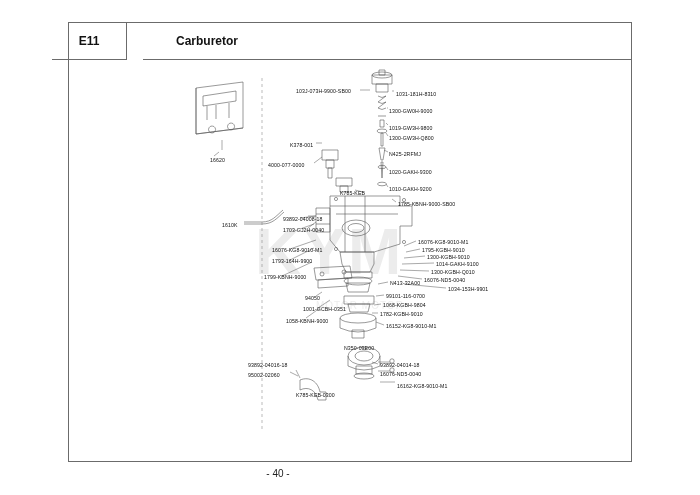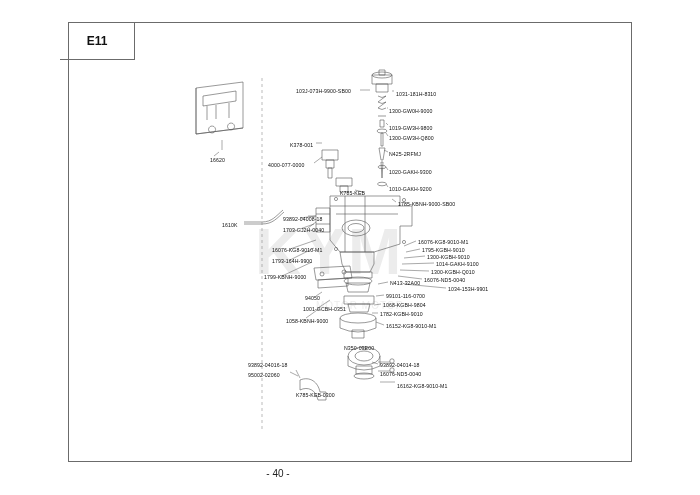--- a/index.html
+++ b/index.html
@@ -1,33 +1,34 @@
 <!DOCTYPE html>
 <html><head>
 <meta charset="utf-8">
 <style>
   html,body{margin:0;padding:0;background:#ffffff;}
   body{width:700px;height:495px;font-family:"Liberation Sans",sans-serif;color:#111;overflow:hidden;}
   #page{position:relative;width:700px;height:495px;}
   .frame{position:absolute;left:68px;top:22px;width:564px;height:440px;border:1px solid #6b6b6b;box-sizing:border-box;}
-  .hdr-cell{position:absolute;left:60px;top:22px;width:75px;height:38px;border-right:1px solid #6b6b6b;border-bottom:1px solid #6b6b6b;box-sizing:border-box;display:flex;align-items:center;justify-content:center;font-size:12px;font-weight:bold;}
+  .hdr-cell{position:absolute;left:52px;top:22px;width:75px;height:38px;border-right:1px solid #6b6b6b;border-bottom:1px solid #6b6b6b;box-sizing:border-box;display:flex;align-items:center;justify-content:center;font-size:12px;font-weight:bold;}
   .hdr-title{position:absolute;left:143px;top:22px;width:489px;height:38px;border-bottom:1px solid #6b6b6b;box-sizing:border-box;display:flex;align-items:center;padding-left:33px;font-size:12px;font-weight:bold;}
   .pagenum{position:absolute;left:0;top:468px;width:556px;text-align:center;font-size:10px;color:#222;}
   .lbl{position:absolute;font-size:5.2px;color:#111;white-space:nowrap;letter-spacing:.1px;font-family:"Liberation Sans",sans-serif;}
   svg.art{position:absolute;left:0;top:0;width:700px;height:495px;pointer-events:none;}
   .wm{position:absolute;left:255px;top:215px;font-size:64px;font-weight:bold;color:#ececec;letter-spacing:2px;font-family:"Liberation Sans",sans-serif;}
   .wm2{position:absolute;left:316px;top:300px;font-size:10px;color:#ededed;letter-spacing:1px;}
 </style>
 </head>
 <body>
 
 <div id="page">
 
   <div class="frame"></div>
   <div class="hdr-cell">E11</div>
+  <div class="hdr-title">Carburetor</div>
 
   <div class="wm">KYM</div>
   <div class="wm2">MOTOR MOTOR</div>
 
   <svg class="art" viewBox="0 0 700 495">
     <g fill="none" stroke="#555" stroke-width="0.6">
 
       <path d="M196 88 L243 82 L243 128 L196 134 Z"></path>
       <path d="M196 88 L196 134"></path>
       <path d="M203 96 L236 91 L236 101 L203 106 Z"></path>

